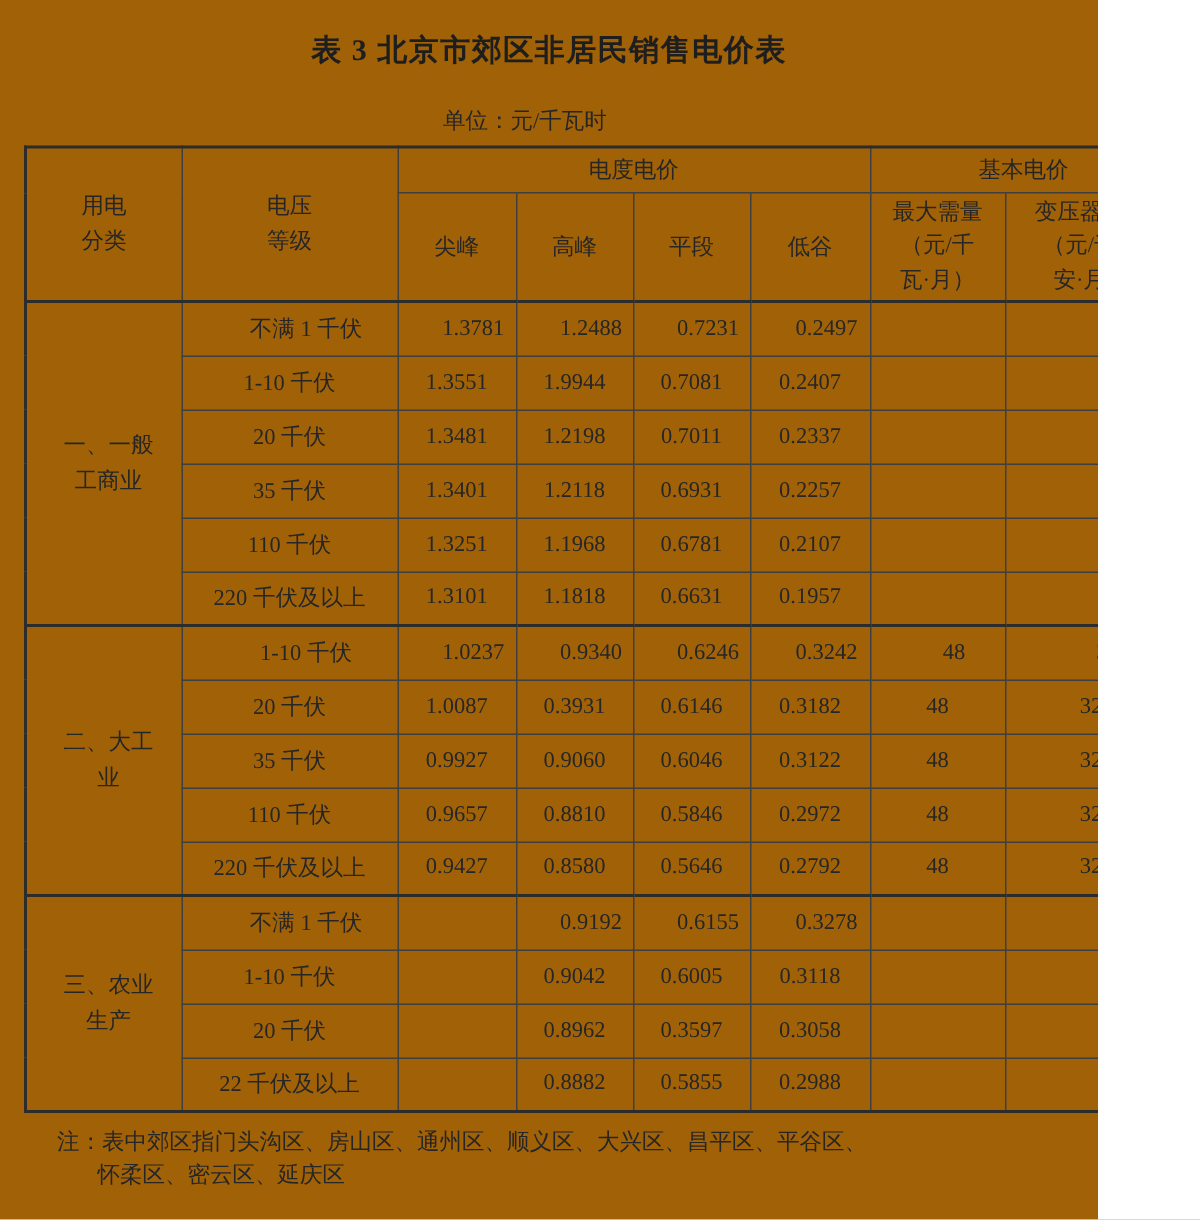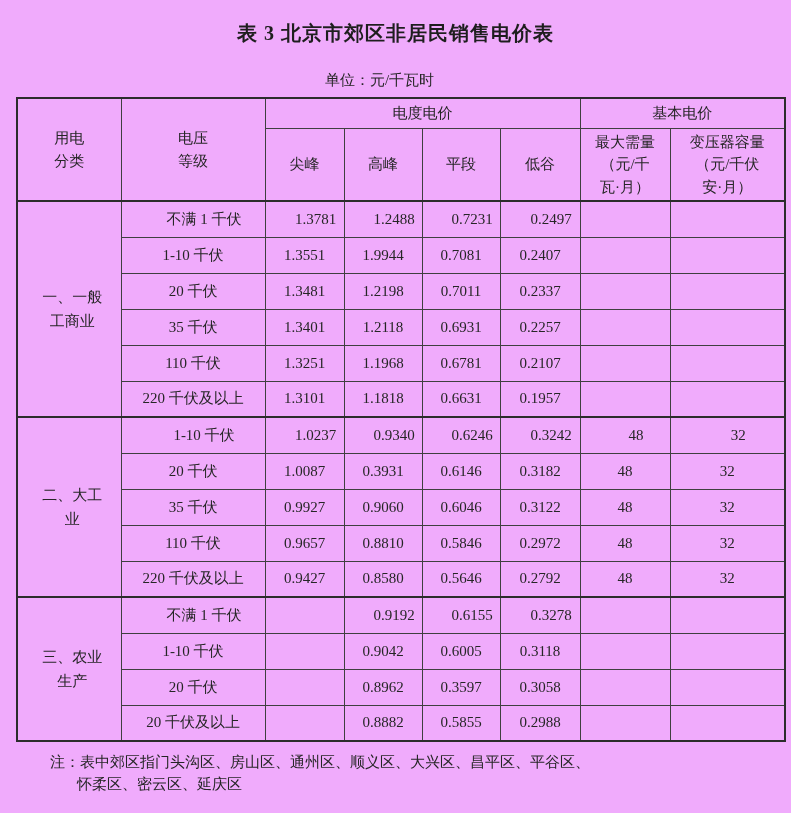--- a/index.html
+++ b/index.html
@@ -1,20 +1,20 @@
 <!DOCTYPE html>
 <html><head>
 <meta charset="utf-8">
 <style>
   html, body { margin: 0; padding: 0; background: #ffffff; }
   .page {
     position: relative;
-    width: 791px;
+    width: 732px;
     height: 813px;
-    background: #f0abfc;
+    background: #a16207;
     font-family: "Liberation Serif", "DejaVu Serif", serif;
     color: #262626;
     box-sizing: border-box;
     overflow: hidden;
   }
   .title {
     margin: 0;
     padding-top: 20px;
     text-align: center;
     font-size: 20px;
@@ -46,21 +46,21 @@
   }
   .price-table thead tr.h1 th { height: 29px; font-family: Liberation Serif, serif; }
   .price-table thead tr.h2 th { height: 71px; }
   .price-table tbody tr { height: 36px; }
   .pre { white-space: pre-line; line-height: 1.5; }
   .sep-left { border-left-width: 2px; border-left-color: #2c2c2c; }
   tr.section-start td { border-top-width: 2px; border-top-color: #2c2c2c; padding-left: 24px; }
   td.cat-cell { padding: 0 18px; line-height: 1.6; }
   .note {
     margin-top: 10px;
-    padding-left: 50px;
+    padding-left: 38px;
     font-size: 15px;
     line-height: 1.45;
   }
   .note .line2 { margin-left: 27px; }
 </style>
 </head>
 <body>
 
 <div class="page">
 
@@ -228,21 +228,21 @@
         <tr>
           <td>20 千伏</td>
           <td class="sep-left"></td>
           <td>0.8962</td>
           <td>0.3597</td>
           <td>0.3058</td>
           <td class="sep-left"></td>
           <td></td>
         </tr>
         <tr>
-          <td>20 千伏及以上</td>
+          <td>22 千伏及以上</td>
           <td class="sep-left"></td>
           <td>0.8882</td>
           <td>0.5855</td>
           <td>0.2988</td>
           <td class="sep-left"></td>
           <td></td>
         </tr>
       </tbody>
   </table>
 

